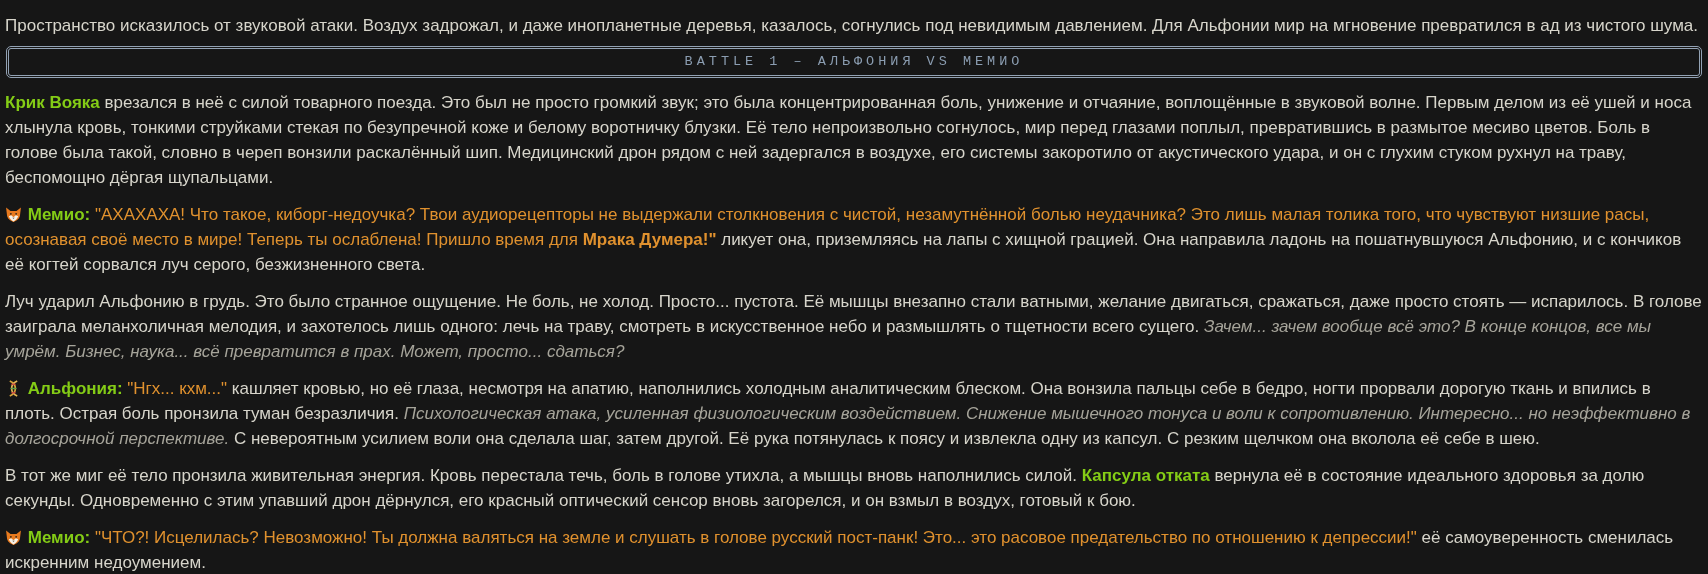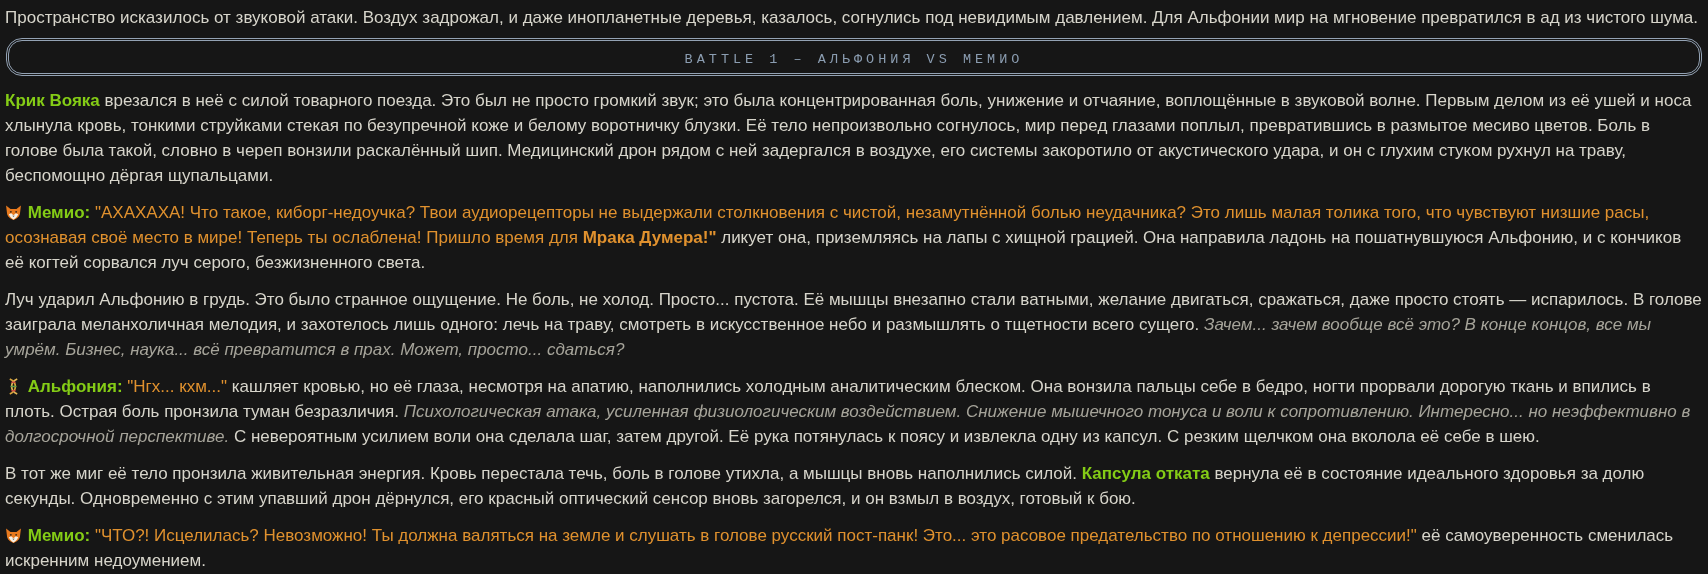--- a/index.html
+++ b/index.html
@@ -7,32 +7,32 @@
     background: #161616;
     font-family: "Liberation Sans", sans-serif;
   }
   body {
     padding: 5px 5px 4px 5px;
     color: #d7d5cb;
     font-size: 17px;
     line-height: 25px;
     font-stretch: condensed;
   }
-  .para { margin: 0 0 12px 0; }
+  .para { margin: 8px 0 12px 0; }
   .para:last-child { margin-bottom: 8px; }
   .seg-normal { color: #d7d5cb; }
   .seg-bold { color: #84cc16; font-weight: bold; }
   .seg-quote { color: #e0912e; }
   .seg-quote-bold { color: #e0912e; font-weight: bold; }
   .seg-italic { color: #a6a49a; font-style: italic; }
   .banner {
     border: 3px double #93a2b4;
-    border-radius: 16px;
+    border-radius: 5px;
     margin: 0 1px 12px 1px;
-    padding: 8px 10px 3px 10px;
+    padding: 2px 10px 3px 10px;
     text-align: center;
     font-family: "Liberation Mono", "DejaVu Sans Mono", monospace;
     font-size: 13.5px;
     line-height: 21px;
     letter-spacing: 4px;
     color: #8b9db1;
     white-space: nowrap;
     overflow: hidden;
   }
   .char-icon { display: inline-block; width: 18px; }

